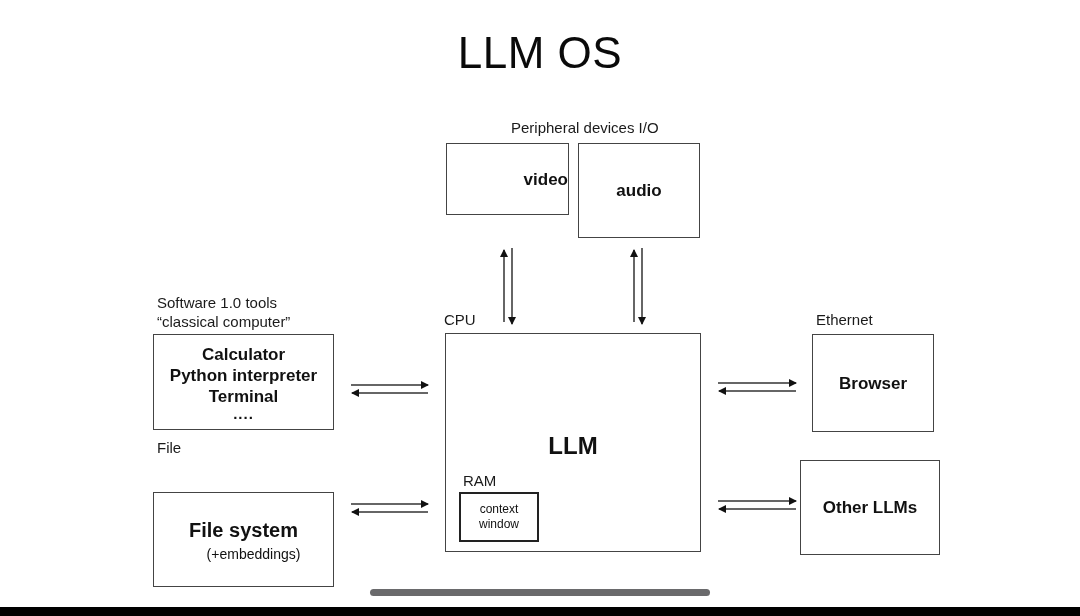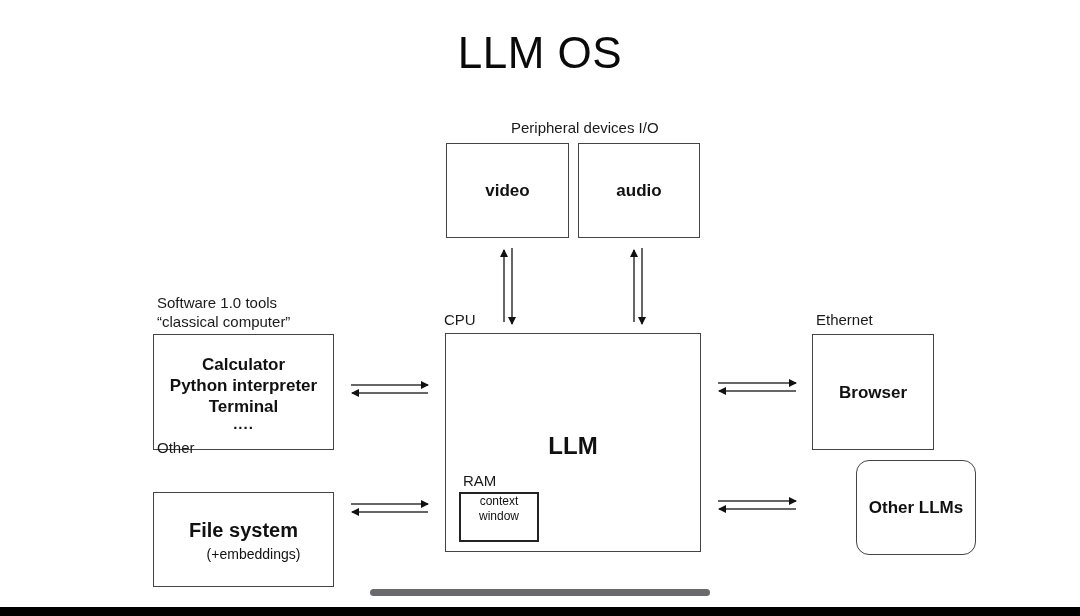--- a/index.html
+++ b/index.html
@@ -19,73 +19,73 @@
     border: 1.5px solid #444444; background: #ffffff; box-sizing: border-box;
     display: flex; flex-direction: column; align-items: center; justify-content: center;
     text-align: center;
   }
   .box-text { font-size: 17px; font-weight: 700; line-height: 21px; color: #111; }
   .box-sub { font-size: 14px; font-weight: 400; color: #111; margin-top: 4px; padding-left: 20px; }
   .ellipsis { font-size: 15px; font-weight: 700; letter-spacing: 1px; line-height: 14px; }
   .llm-text { font-size: 24px; font-weight: 700; }
   .ram-box {
     border: 2px solid #222; background: #fff; box-sizing: border-box;
-    display: flex; flex-direction: column; align-items: center; 
+    display: flex; flex-direction: column; align-items: center; justify-content: center;
     font-size: 12px; line-height: 15px; text-align: center;
   }
   svg.arrows { position: absolute; left: 0; top: 0; }
   .home-bar {
     left: 370px; top: 589px; width: 340px; height: 7px; border-radius: 4px;
     background: #6a6a6c;
   }
   .bottom-strip { left: 0; top: 607px; width: 1080px; height: 9px; background: #000; }
 </style>
 </head>
 <body>
 
 <div class="abs title">LLM OS</div>
 
 <div class="abs label" style="left:499px; top:119px;margin-left:12px;">Peripheral devices I/O</div>
-<div class="abs box" style="left:446px; top:143px; width:123px; height:95px;">
+<div class="abs box" style="left:446px; top:143px; width:123px; height:72px;align-items:flex-end;">
   <span class="box-text">video</span>
 </div>
 <div class="abs box" style="left:578px; top:143px; width:122px; height:95px;">
   <span class="box-text">audio</span>
 </div>
 
 <div class="abs label" style="left:157px; top:294px;">Software 1.0 tools</div>
 <div class="abs label" style="left:157px; top:313px;">“classical computer”</div>
-<div class="abs box" style="left:153px; top:334px; width:181px; height:116px;">
+<div class="abs box" style="left:153px; top:334px; width:181px; height:96px;">
   <span class="box-text">Calculator</span>
   <span class="box-text">Python interpreter</span>
   <span class="box-text">Terminal</span>
   <span class="ellipsis">....</span>
 </div>
 
-<div class="abs label" style="left:157px; top:439px;">Other</div>
+<div class="abs label" style="left:157px; top:439px;">File</div>
 <div class="abs box" style="left:153px; top:460px; width:181px; height:95px;margin-top:32px;">
   <span class="box-text" style="font-size:20px; line-height:24px;">File system</span>
   <span class="box-sub">(+embeddings)</span>
 </div>
 
 <div class="abs label" style="left:444px; top:311px;">CPU</div>
 <div class="abs box" style="left:445px; top:333px; width:256px; height:219px; justify-content:flex-start;">
   <span class="llm-text abs" style="left:0; width:100%; top:98px;">LLM</span>
   <span class="label abs" style="left:17px; top:138px;">RAM</span>
   <div class="ram-box abs" style="left:13px; top:158px; width:80px; height:50px;">
     <span>context</span>
     <span>window</span>
   </div>
 </div>
 
 <div class="abs label" style="left:816px; top:311px;">Ethernet</div>
-<div class="abs box" style="left:812px; top:334px; width:122px; height:116px;">
+<div class="abs box" style="left:812px; top:334px; width:122px; height:98px;">
   <span class="box-text">Browser</span>
 </div>
-<div class="abs box" style="left:856px; top:460px; width:120px; height:95px;border-radius:13px;">
+<div class="abs box" style="left:800px; top:460px; width:140px; height:95px;">
   <span class="box-text">Other LLMs</span>
 </div>
 
 <svg class="arrows" width="1080" height="616">
   <defs>
     <marker id="ah" markerWidth="8" markerHeight="8" refX="7" refY="4" orient="auto" markerUnits="userSpaceOnUse">
       <path d="M0,0 L8,4 L0,8 Z" fill="#111"></path>
     </marker>
   </defs>
   <g>

